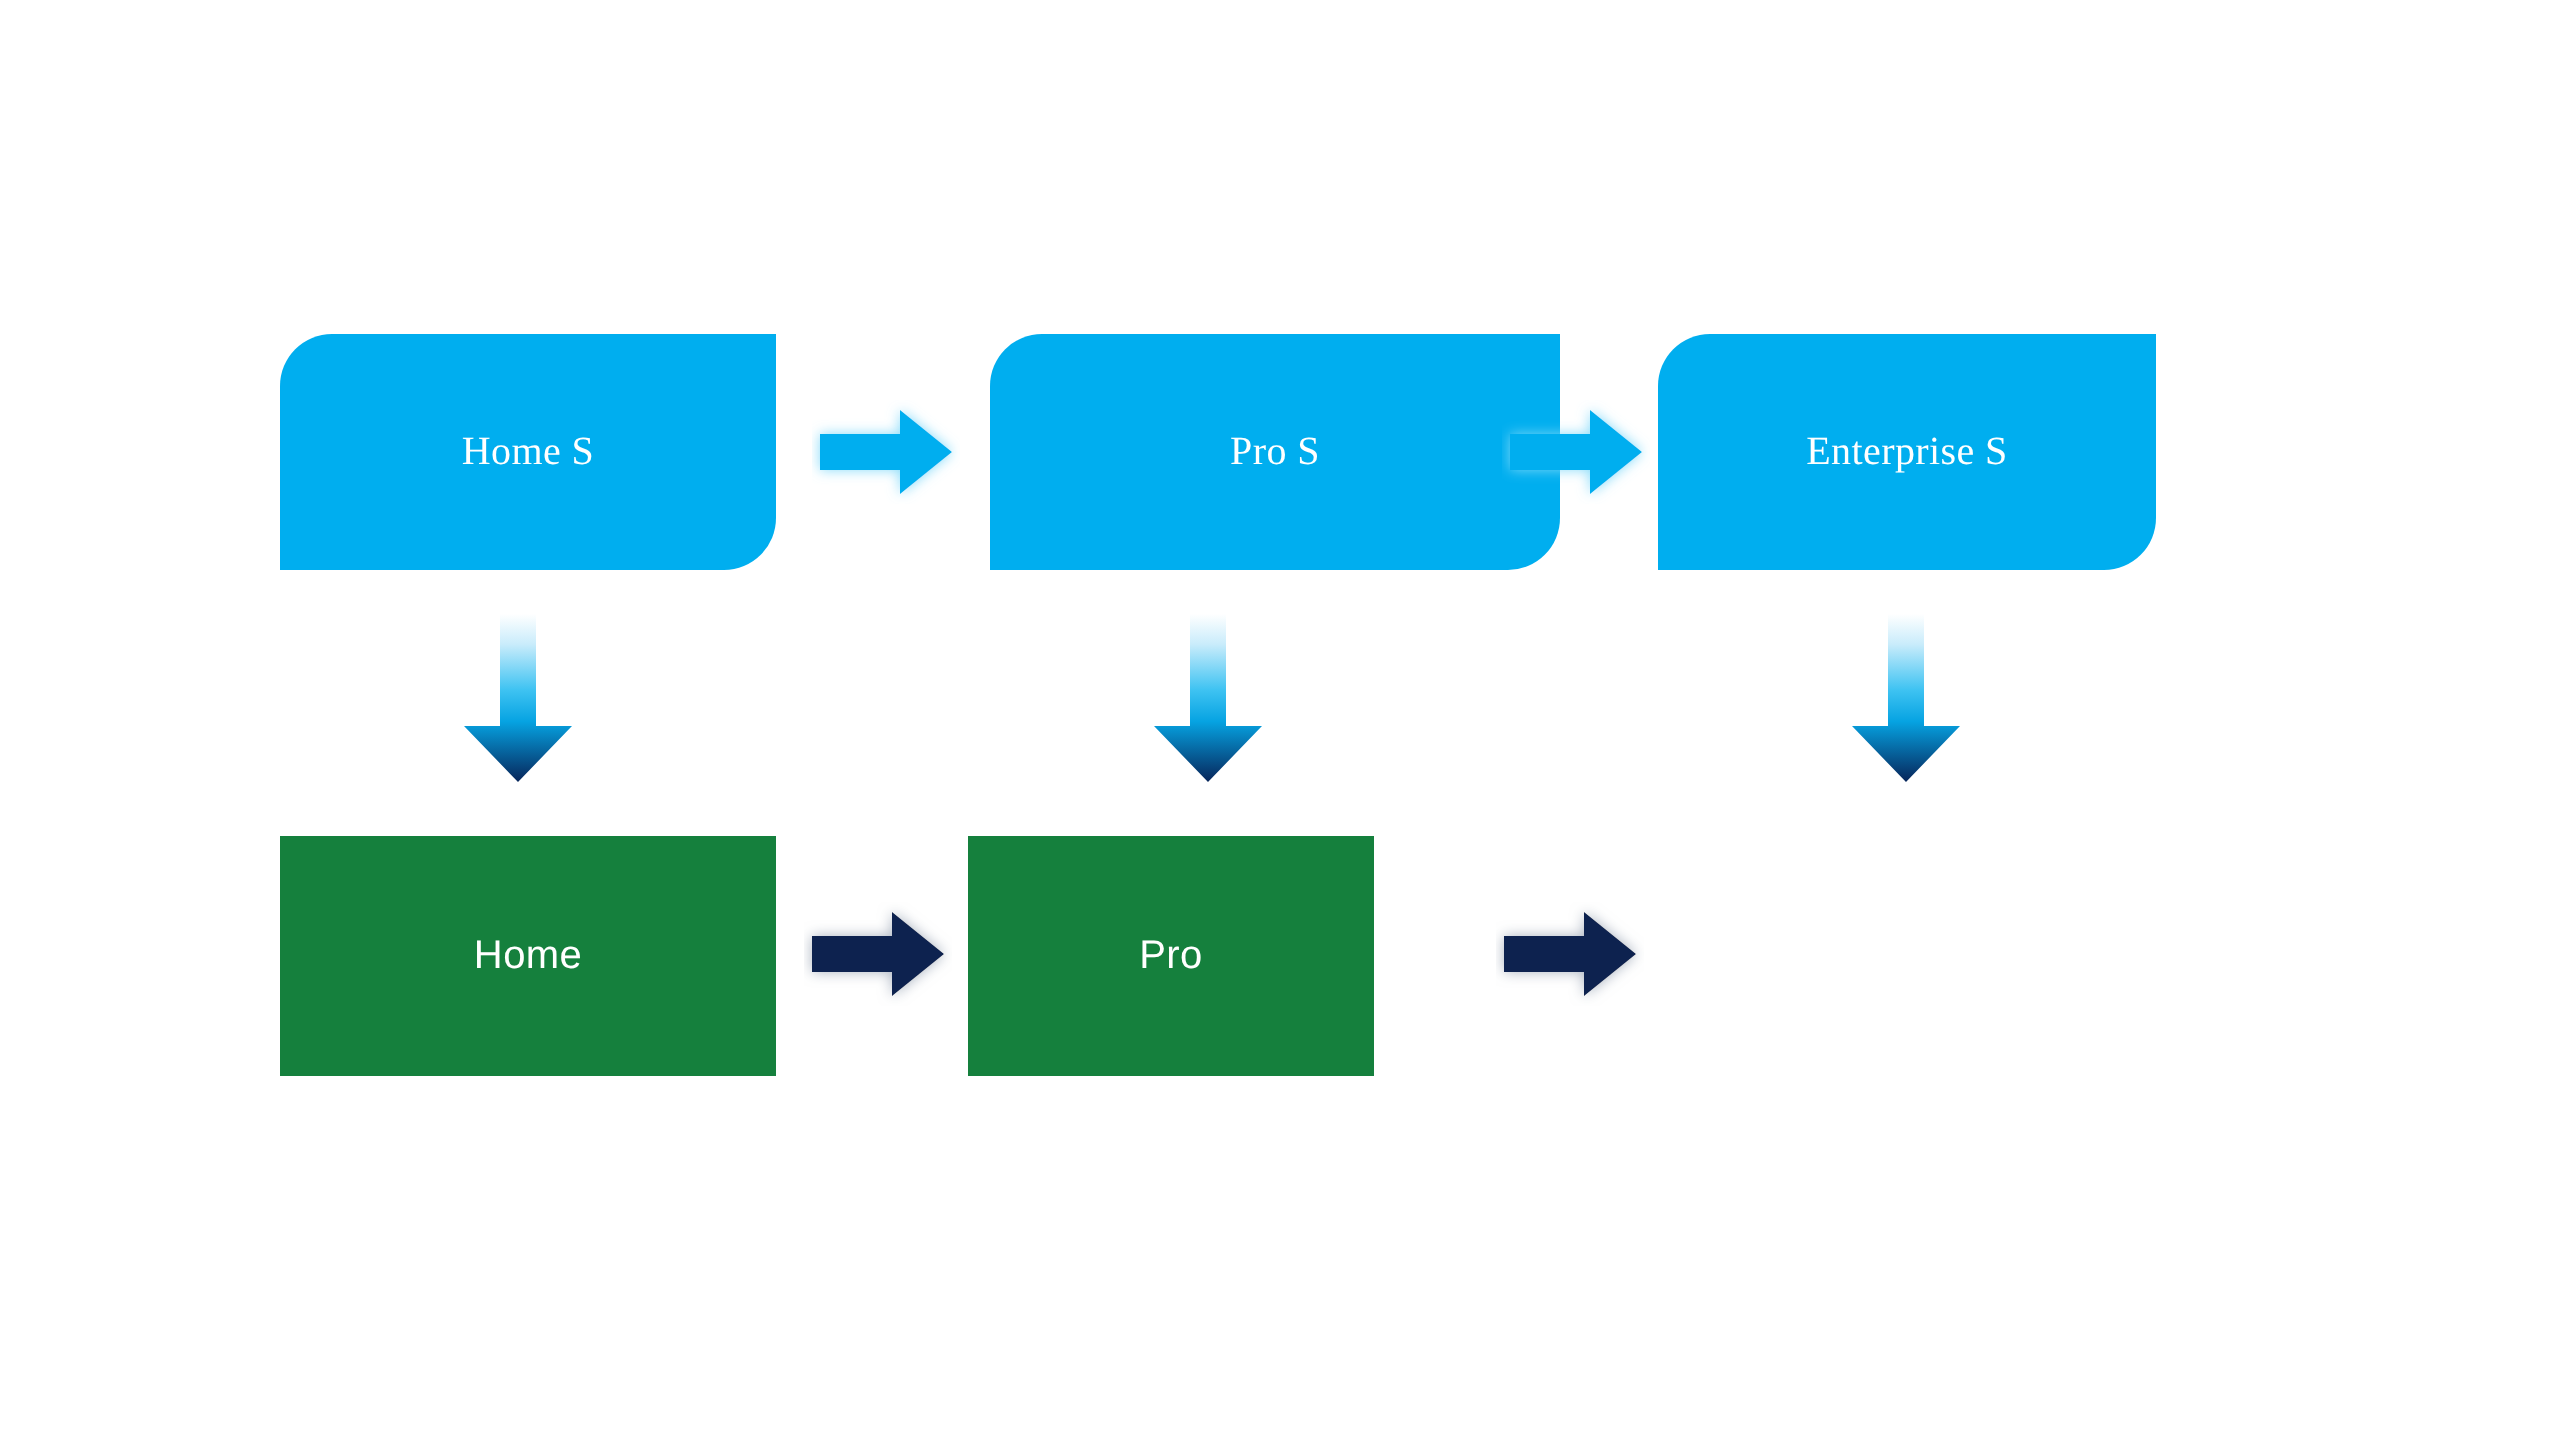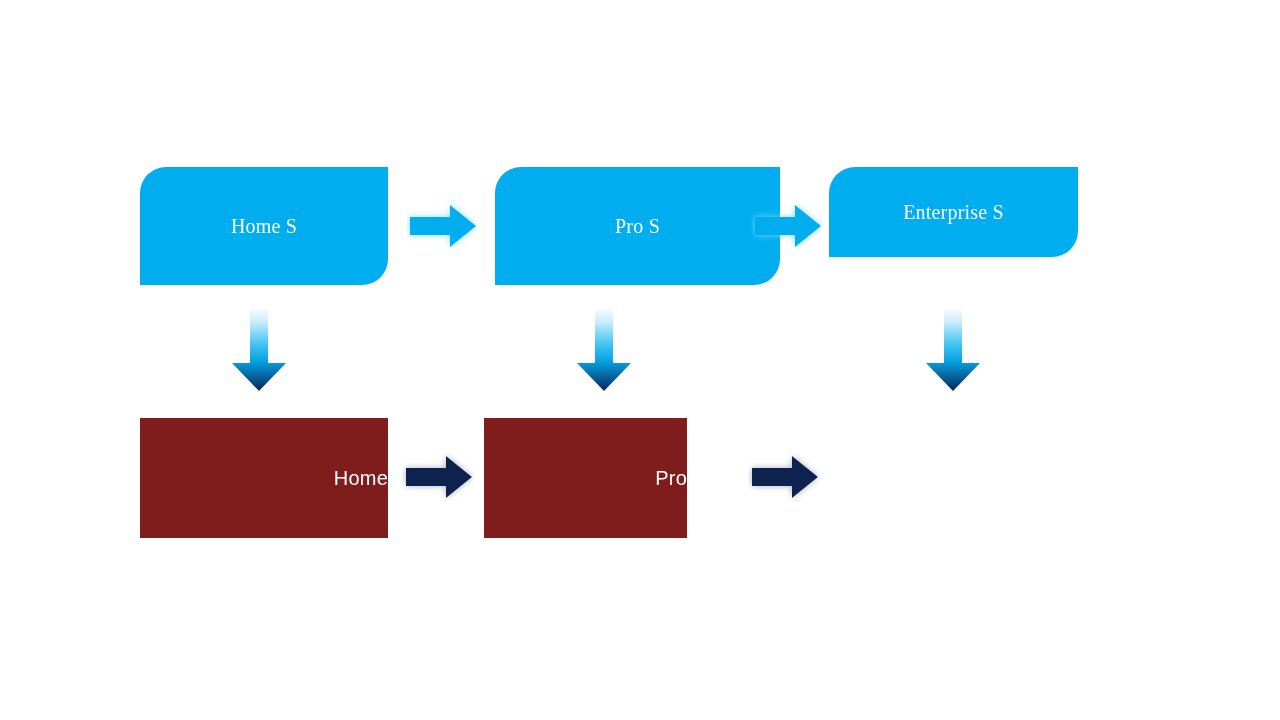--- a/index.html
+++ b/index.html
@@ -39,23 +39,22 @@
 
   
   .node.service {
     background: #00aeef;
     border-radius: 26px 0px 26px 0px;
     font-family: Liberation Serif, serif;
   }
 
   
   .node.product {
-    background: #7f1d1d;
+    background: #15803d;
     border-radius: 0;
-    justify-content: flex-end;
   }
 
   .node-label {
     display: block;
     pointer-events: none;
   }
 
   
   .h-arrow {
     position: absolute;
@@ -78,21 +77,21 @@
 <div id="canvas">
 
   <div class="node service" style="left:140px; top:167px; width:248px; height:118px;">
     <span class="node-label">Home S</span>
   </div>
 
   <div class="node service" style="left:495px; top:167px; width:285px; height:118px;">
     <span class="node-label">Pro S</span>
   </div>
 
-  <div class="node service" style="left:829px; top:167px; width:249px; height:90px;">
+  <div class="node service" style="left:829px; top:167px; width:249px; height:118px;">
     <span class="node-label">Enterprise S</span>
   </div>
 
   <div class="h-arrow" style="left:406px; top:200px;">
     <svg viewBox="0 0 74 52" xmlns="http://www.w3.org/2000/svg">
       <defs>
         <filter id="glowCyan" x="-45%" y="-45%" width="190%" height="190%">
           <feDropShadow dx="0" dy="0" stdDeviation="3.2" flood-color="#7fd9f9" flood-opacity="0.95"></feDropShadow>
         </filter>
       </defs>

